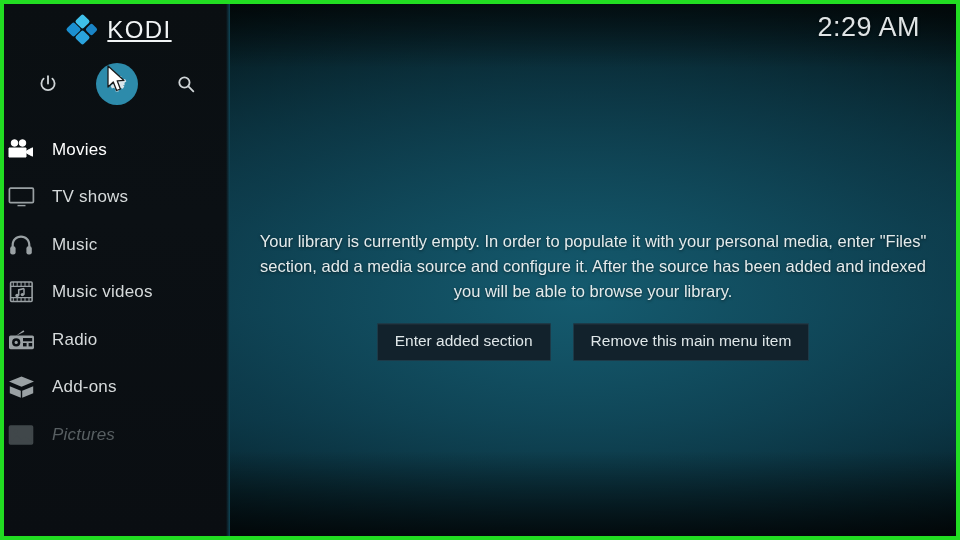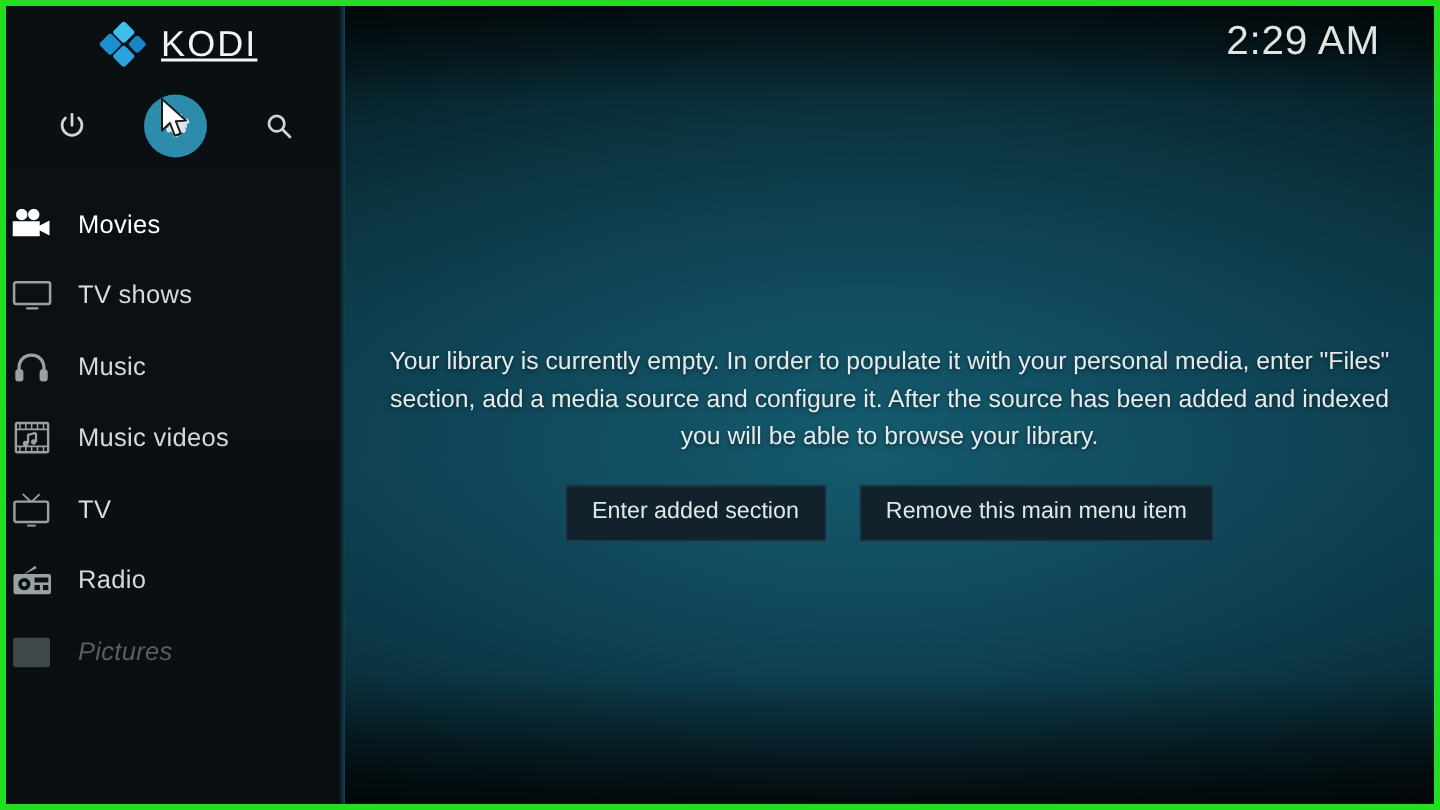--- a/index.html
+++ b/index.html
@@ -268,47 +268,47 @@
               <path d="M4.3 17.6v3.9M8.2 17.6v3.9M12.1 17.6v3.9M16 17.6v3.9M20 17.6v3.9" stroke-width="1"></path>
               <path d="M15 8.6v6.1" stroke-width="1.5"></path>
               <path d="M15 8.6l-5.3 1.3v5.5" stroke-width="1.5"></path>
               <circle cx="8.1" cy="15.6" r="1.8" fill="#9aa1a4" stroke="none"></circle>
               <circle cx="13.4" cy="14.6" r="1.7" fill="#9aa1a4" stroke="none"></circle>
             </svg>
           </span>
           <span class="mlabel">Music videos</span>
         </div>
 
-        <div class="mitem">
-          <span class="mico">
-            <svg width="26" height="24" viewBox="0 0 26 24" fill="none" stroke="#9aa1a4" stroke-width="1.6">
-              <path d="M7.2 1.4L12.6 6.4M18.4 1.4L13.2 6.4" stroke-width="1.3"></path>
-              <rect x="1.6" y="6.4" width="22.5" height="13.6" rx="1.3"></rect>
-              <path d="M10.2 22.4h5.6" stroke-width="1.3"></path>
-            </svg>
-          </span>
-          <span class="mlabel">TV</span>
-        </div>
 
         <div class="mitem">
           <span class="mico">
             <svg width="27" height="22" viewBox="0 0 27 22" fill="#9aa1a4">
               <path d="M15.4 1.2l1 1.6-8.6 4.2h-0.1z"></path>
               <rect x="1" y="6.6" width="25" height="13.6" rx="1.6"></rect>
               <circle cx="8.2" cy="13.4" r="4.1" fill="#0b1014"></circle>
               <circle cx="8.2" cy="13.4" r="1.6" fill="#9aa1a4"></circle>
               <rect x="15" y="9" width="9.2" height="3.3" fill="#0b1014"></rect>
               <rect x="15" y="14" width="3.6" height="3.4" fill="#0b1014"></rect>
               <rect x="20.6" y="14" width="3.6" height="3.4" fill="#0b1014"></rect>
             </svg>
           </span>
           <span class="mlabel">Radio</span>
         </div>
 
 
+        <div class="mitem">
+          <span class="mico">
+            <svg width="27" height="24" viewBox="0 0 27 24" fill="#9aa1a4">
+              <path d="M13.5 1.5L26 6.6l-12.5 5.1L1 6.6z"></path>
+              <path d="M1.8 11.2l11 4.5v7.1l-11-4.5z"></path>
+              <path d="M25.2 11.2l-11 4.5v7.1l11-4.5z"></path>
+            </svg>
+          </span>
+          <span class="mlabel">Add-ons</span>
+        </div>
 
         <div class="mitem dim">
           <span class="mico">
             <svg width="26" height="22" viewBox="0 0 26 22" fill="none" stroke="#4a5154" stroke-width="1.6">
               <rect x="1.5" y="2" width="23" height="18" rx="1"></rect>
               <circle cx="7.6" cy="7.4" r="1.9" fill="#4a5154" stroke="none"></circle>
               <path d="M2.8 17.6l6-6.2 4.4 4.3 3.6-3.4 6.4 5.3z" fill="#4a5154" stroke="none"></path>
             </svg>
           </span>
           <span class="mlabel">Pictures</span>

